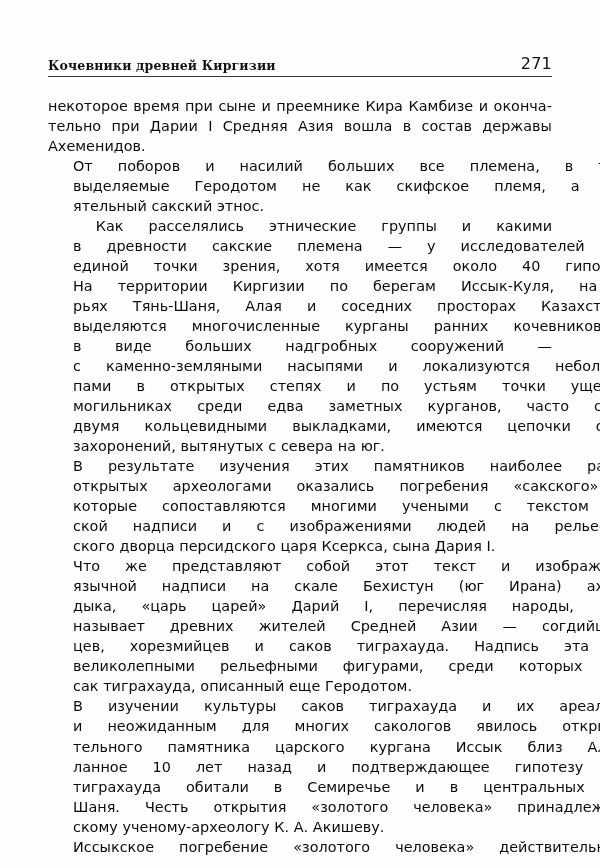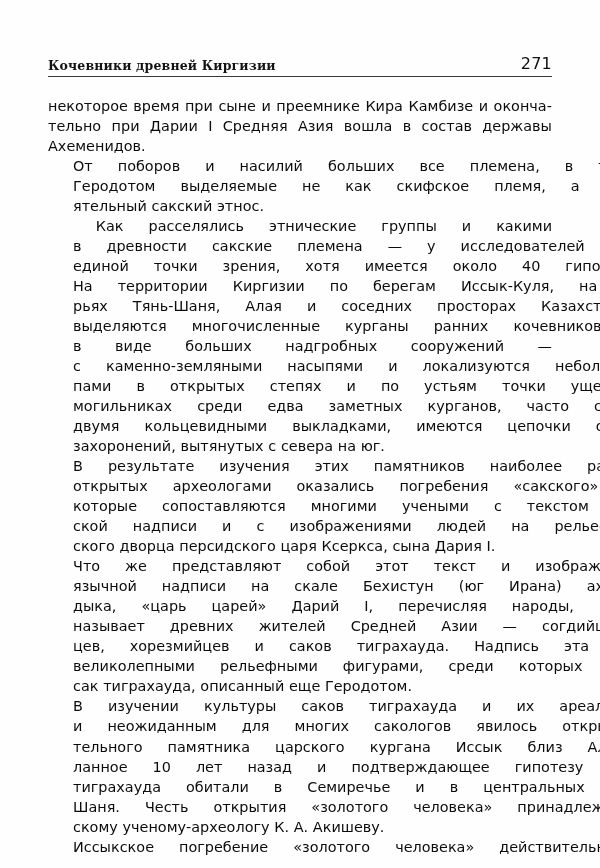--- a/index.html
+++ b/index.html
@@ -154,22 +154,22 @@
           <span>поборов</span>
           <span>и</span>
           <span>насилий</span>
           <span>больших</span>
           <span>все</span>
           <span>племена,</span>
           <span>в</span>
           <span>том</span>
         </span>
         <span class="ln justify">
+          <span>выделяемые</span>
           <span>Геродотом</span>
-          <span>выделяемые</span>
           <span>не</span>
           <span>как</span>
           <span>скифское</span>
           <span>племя,</span>
           <span>а</span>
           <span>как</span>
         </span>
         <span class="ln">ятельный сакский этнос.</span>
       </p>
       <p class="para">

